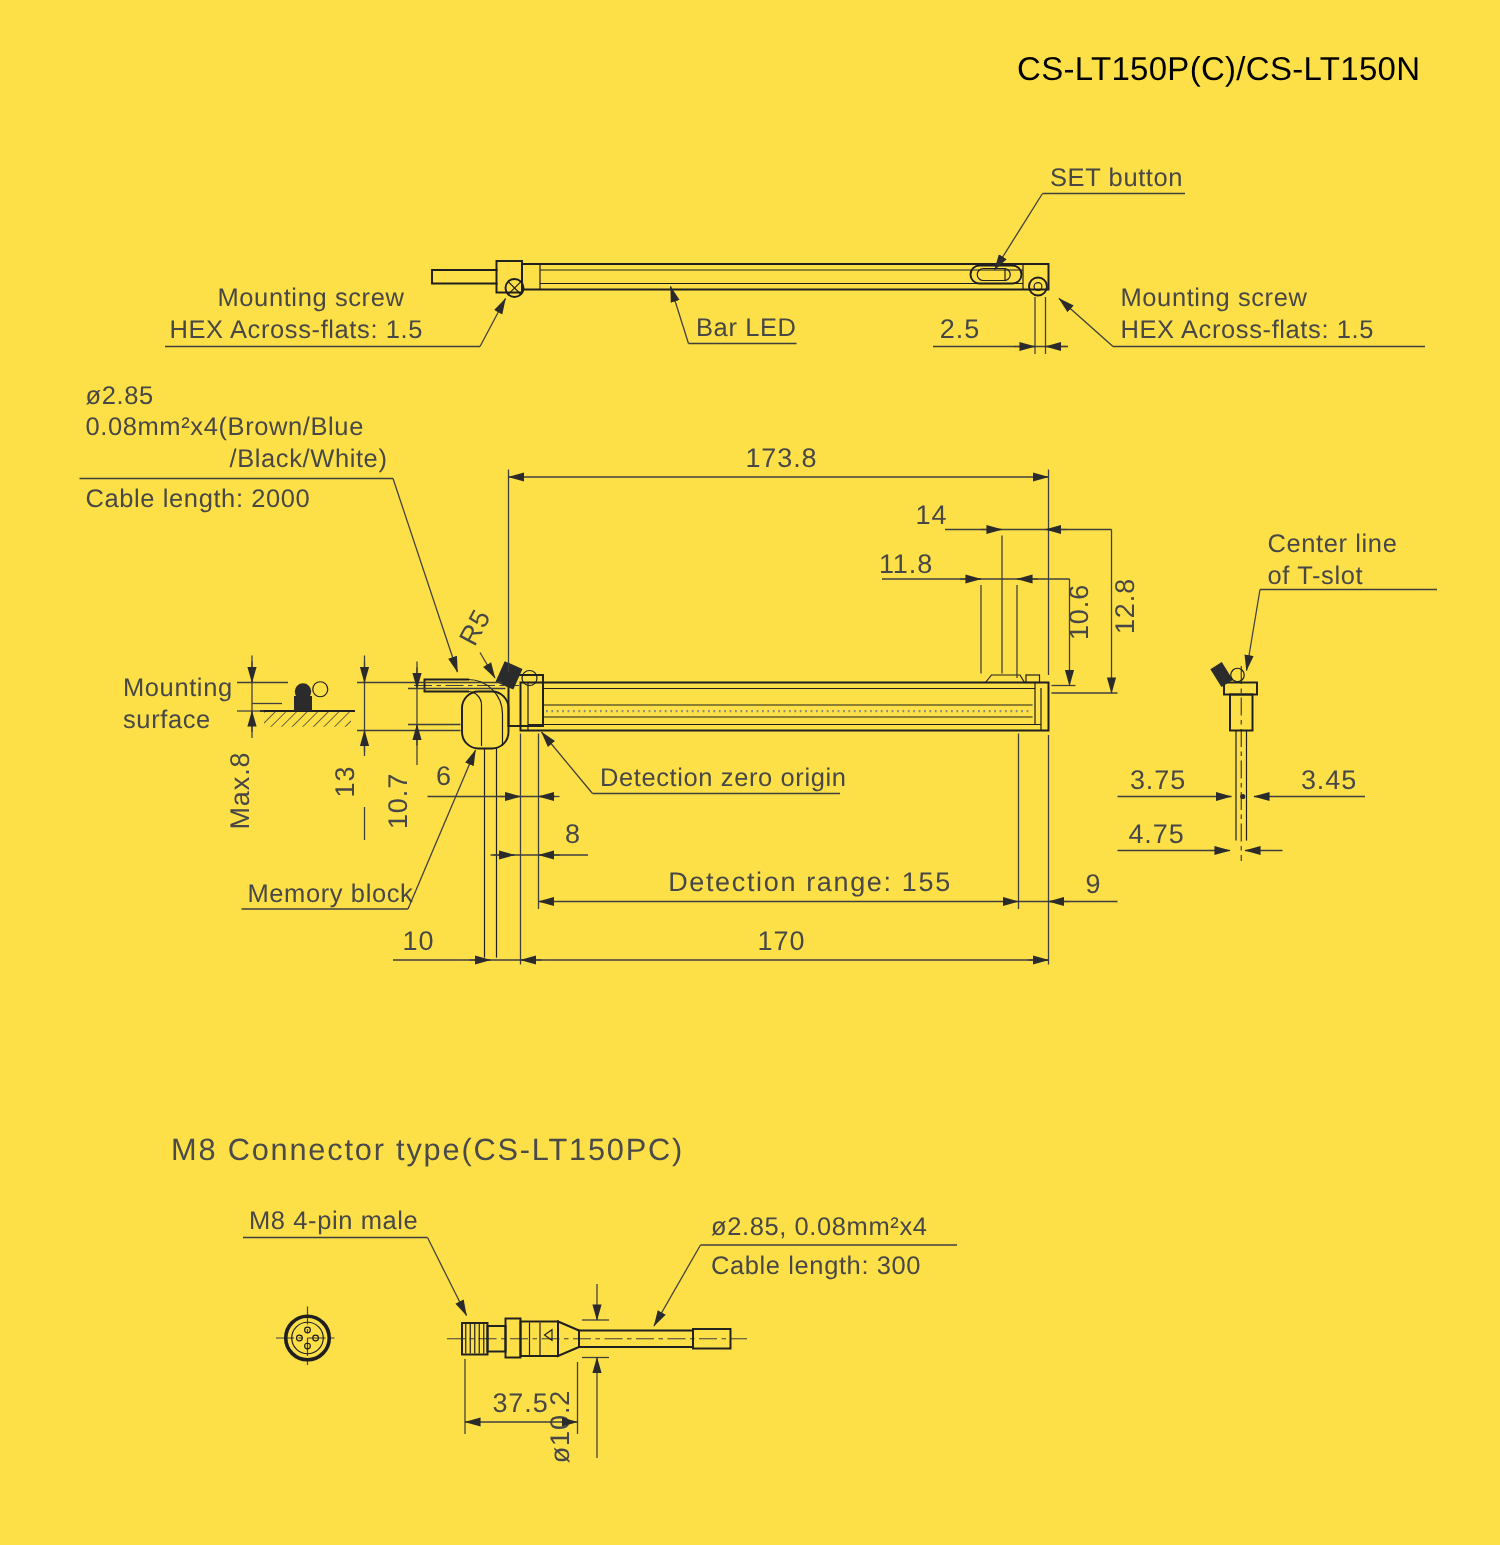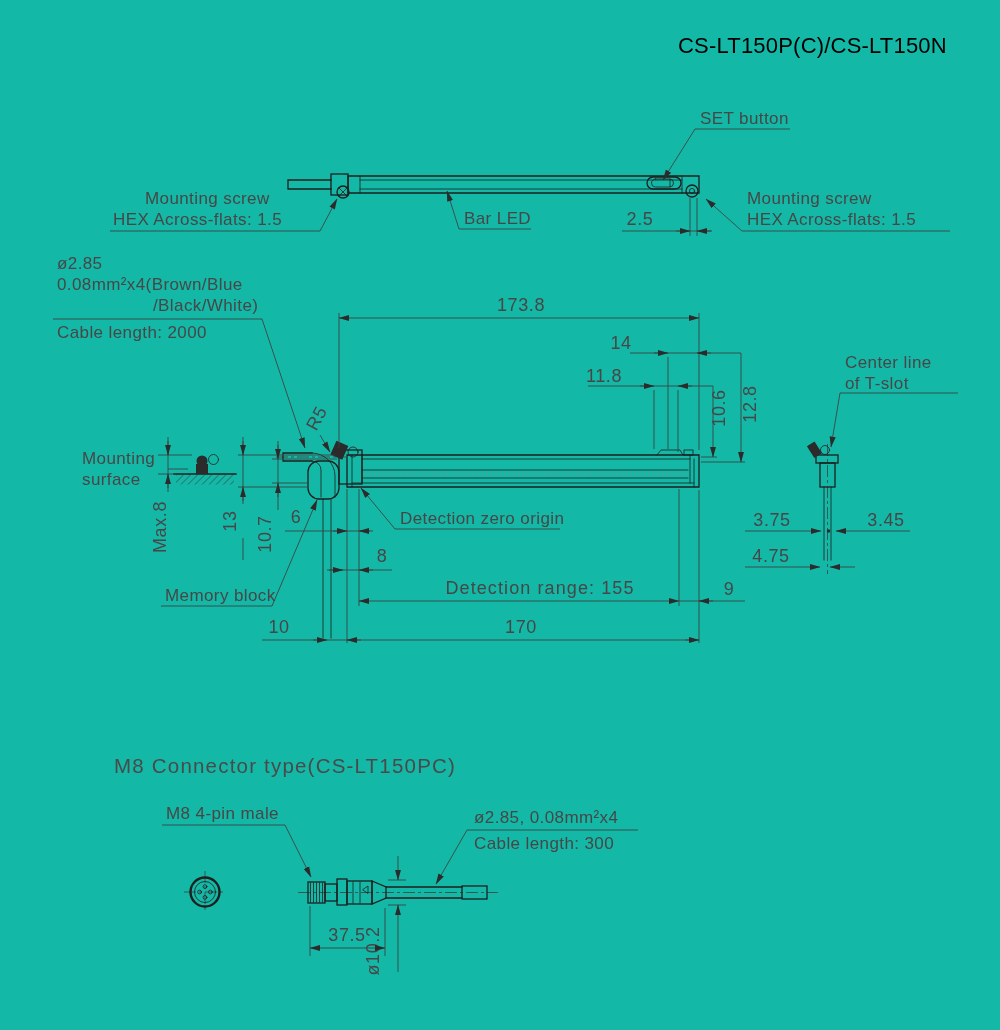--- a/index.html
+++ b/index.html
@@ -1,16 +1,16 @@
 <!DOCTYPE html>
 <html><head>
 <meta charset="utf-8">
 <style>
   html,body{margin:0;padding:0;background:#ffffff;}
-  .page{position:relative;width:1000px;height:1030px;background:#14b8a6;overflow:hidden;}
+  .page{position:relative;width:1000px;height:1030px;background:#fde047;overflow:hidden;}
   svg{font-family:"Liberation Sans",sans-serif;display:block;}
   .geo{fill:none;stroke:#1f1f1f;stroke-width:1.3;stroke-linecap:square;}
   .geo2{fill:none;stroke:#1f1f1f;stroke-width:0.8;stroke-linecap:square;}
   .dim{fill:none;stroke:#3f3f3f;stroke-width:0.85;}
   .cl{fill:none;stroke:#3f3f3f;stroke-width:0.8;stroke-dasharray:12 3 3 3;}
   .dot{fill:none;stroke:#8a8a8a;stroke-width:1.5;stroke-dasharray:1.2 2.4;}
   .dark{fill:#2b2b2b;stroke:none;}
   .lbl{fill:#474747;font-size:17px;letter-spacing:0.4px;}
   .num{fill:#474747;font-size:18px;letter-spacing:0.6px;}
   .big{fill:#474747;font-size:18px;letter-spacing:1.1px;}

